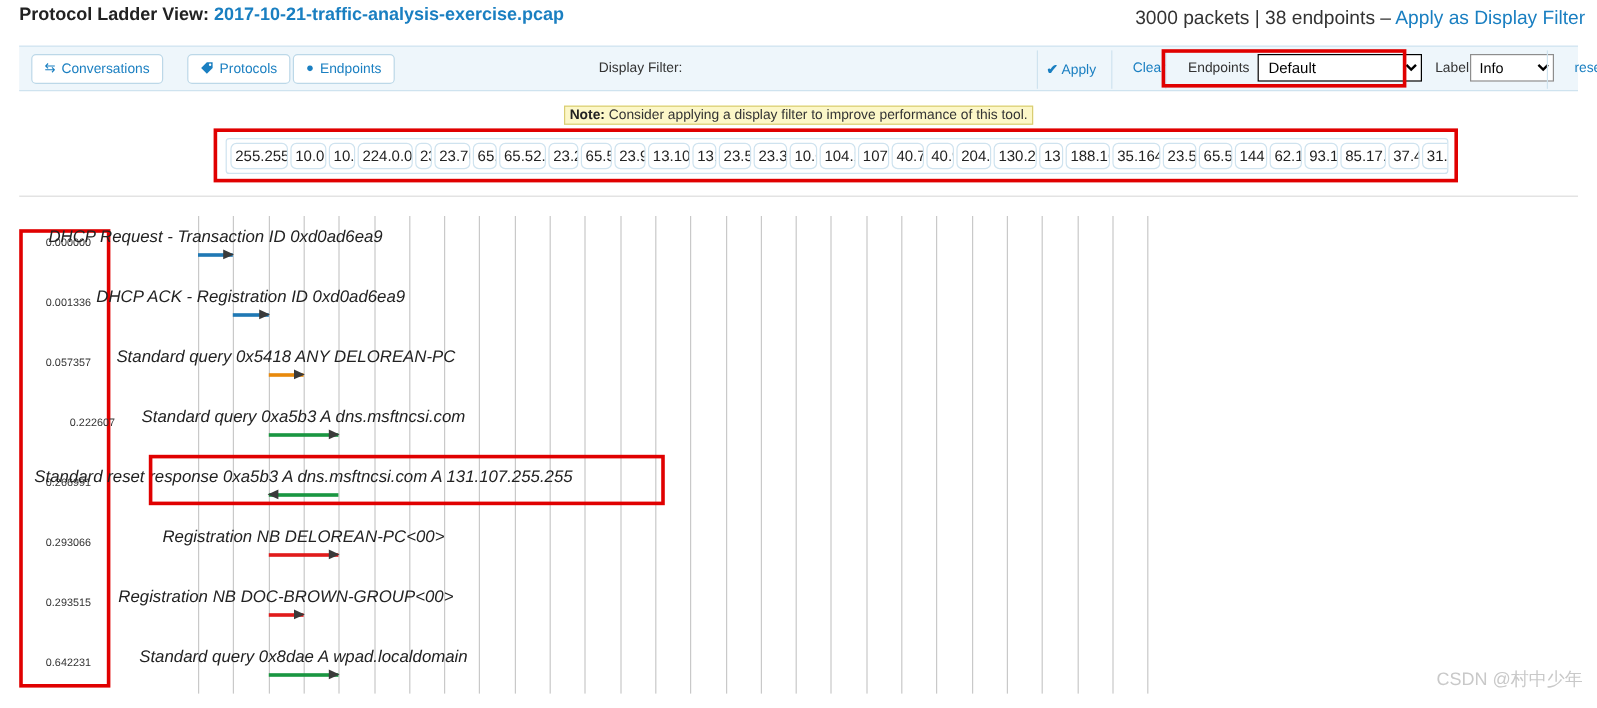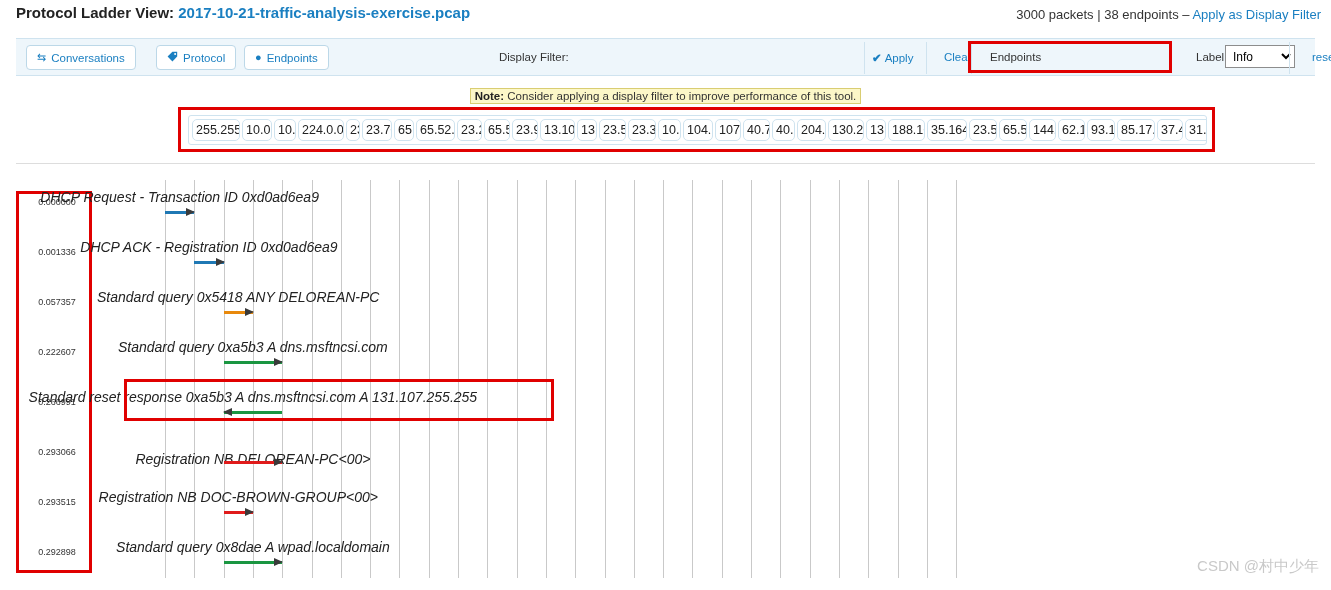--- a/index.html
+++ b/index.html
@@ -16,21 +16,21 @@
   .header {
     position: absolute; left: 0; top: 0; width: 1331px; height: 28px;
     padding: 4px 10px 0 16px;
   }
   .title {
     font-size: 15px; font-weight: bold; color: #222; display: inline-block;
   }
   .title-file { color: #1a7fc1; font-weight: bold; }
   .header-right {
     position: absolute; right: 10px; top: 7px;
-    font-size: 13px; color: #333; white-space: nowrap;
+    font-size: 16px; color: #333; white-space: nowrap;
   }
   .header-right a { color: #1a7fc1; text-decoration: none; }
 
   
   .toolbar {
     position: absolute; left: 16px; top: 38px; width: 1299px; height: 38px;
     background: #eef6fb;
     border-top: 1px solid #cfe3ef;
     border-bottom: 1px solid #cfe3ef;
   }
@@ -196,39 +196,42 @@
       <span>Conversations</span>
     </div>
 
     <div class="btn btn-protocols">
       <span class="ic">
         <svg width="11" height="11" viewBox="0 0 11 11" aria-hidden="true">
           <path d="M0.6 5.6 L5.4 0.8 L10.2 0.8 L10.2 5.6 L5.4 10.4 Z" fill="#1a7fc1"></path>
           <circle cx="8.1" cy="2.9" r="1.0" fill="#ffffff"></circle>
         </svg>
       </span>
-      <span>Protocol</span>
+      <span>Protocols</span>
     </div>
 
     <div class="btn btn-endpoints">
       <span class="ic">●</span>
       <span>Endpoints</span>
     </div>
 
     <div class="dfilter-label">Display Filter:</div>
 
     <div class="sep sep-1"></div>
     <div class="link-btn apply-btn">
       <span class="check">✔</span><span>Apply</span>
     </div>
     <div class="sep sep-2"></div>
     <div class="link-btn clear-btn">Clear</div>
     <div class="sep sep-3"></div>
 
     <div class="endpoints-label">Endpoints</div>
+    <select class="endpoints-select">
+      <option>Default</option>
+    </select>
 
     <div class="label-label">Label:</div>
     <select class="label-select">
       <option>Info</option>
     </select>
 
     <div class="sep sep-4"></div>
     <div class="link-btn reset-btn">reset</div>
   </div>
   <div class="hl-endpoints-sel"></div>
@@ -307,25 +310,25 @@
         <div class="lane" style="left: 839px;"></div>
         <div class="lane" style="left: 868px;"></div>
         <div class="lane" style="left: 898px;"></div>
         <div class="lane" style="left: 927px;"></div>
         <div class="lane" style="left: 956px;"></div>
       </div>
     <div class="ts-box" id="ts-box">
         <div class="ts-item" style="top: 3px;">0.000000</div>
         <div class="ts-item" style="top: 53px;">0.001336</div>
         <div class="ts-item" style="top: 103px;">0.057357</div>
-        <div class="ts-item" style="top: 153px;">0.222607</div>
+        <div class="ts-item" style="top: 153px; margin-left: 20px;">0.222607</div>
         <div class="ts-item" style="top: 203px;">0.266991</div>
         <div class="ts-item" style="top: 253px;">0.293066</div>
         <div class="ts-item" style="top: 303px;">0.293515</div>
-        <div class="ts-item" style="top: 353px;">0.292898</div>
+        <div class="ts-item" style="top: 353px;">0.642231</div>
       </div>
     <div id="messages">
         <div class="msg-label" style="left: 179.65px; top: 25px;">DHCP Request - Transaction ID 0xd0ad6ea9</div>
         <div class="arrow right" style="left: 165px; width: 29.3px; top: 44px;">
           <div class="shaft" style="background: rgb(31, 120, 180);"></div>
           <div class="head"></div>
         </div>
         <div class="msg-label" style="left: 208.95px; top: 75px;">DHCP ACK - Registration ID 0xd0ad6ea9</div>
         <div class="arrow right" style="left: 194.3px; width: 29.3px; top: 94px;">
           <div class="shaft" style="background: rgb(31, 120, 180);"></div>
@@ -340,21 +343,21 @@
         <div class="arrow right" style="left: 223.6px; width: 58.6px; top: 194px;">
           <div class="shaft" style="background: rgb(26, 150, 65);"></div>
           <div class="head"></div>
         </div>
         <div class="msg-label" style="left: 252.9px; top: 225px;">Standard reset response 0xa5b3 A dns.msftncsi.com A 131.107.255.255</div>
         <div class="arrow left" style="left: 223.6px; width: 58.6px; top: 244px;">
           <div class="shaft" style="background: rgb(26, 150, 65);"></div>
           <div class="head"></div>
         </div>
         <div class="hl-row" style="left: 124px; top: 215px; width: 430px; height: 42px;"></div>
-        <div class="msg-label" style="left: 252.9px; top: 275px; margin-top: 12px;">Registration NB DELOREAN-PC&lt;00&gt;</div>
+        <div class="msg-label" style="left: 252.9px; top: 275px;">Registration NB DELOREAN-PC&lt;00&gt;</div>
         <div class="arrow right" style="left: 223.6px; width: 58.6px; top: 294px;">
           <div class="shaft" style="background: rgb(224, 27, 27);"></div>
           <div class="head"></div>
         </div>
         <div class="msg-label" style="left: 238.25px; top: 325px;">Registration NB DOC-BROWN-GROUP&lt;00&gt;</div>
         <div class="arrow right" style="left: 223.6px; width: 29.3px; top: 344px;">
           <div class="shaft" style="background: rgb(224, 27, 27);"></div>
           <div class="head"></div>
         </div>
         <div class="msg-label" style="left: 252.9px; top: 375px;">Standard query 0x8dae A wpad.localdomain</div>

